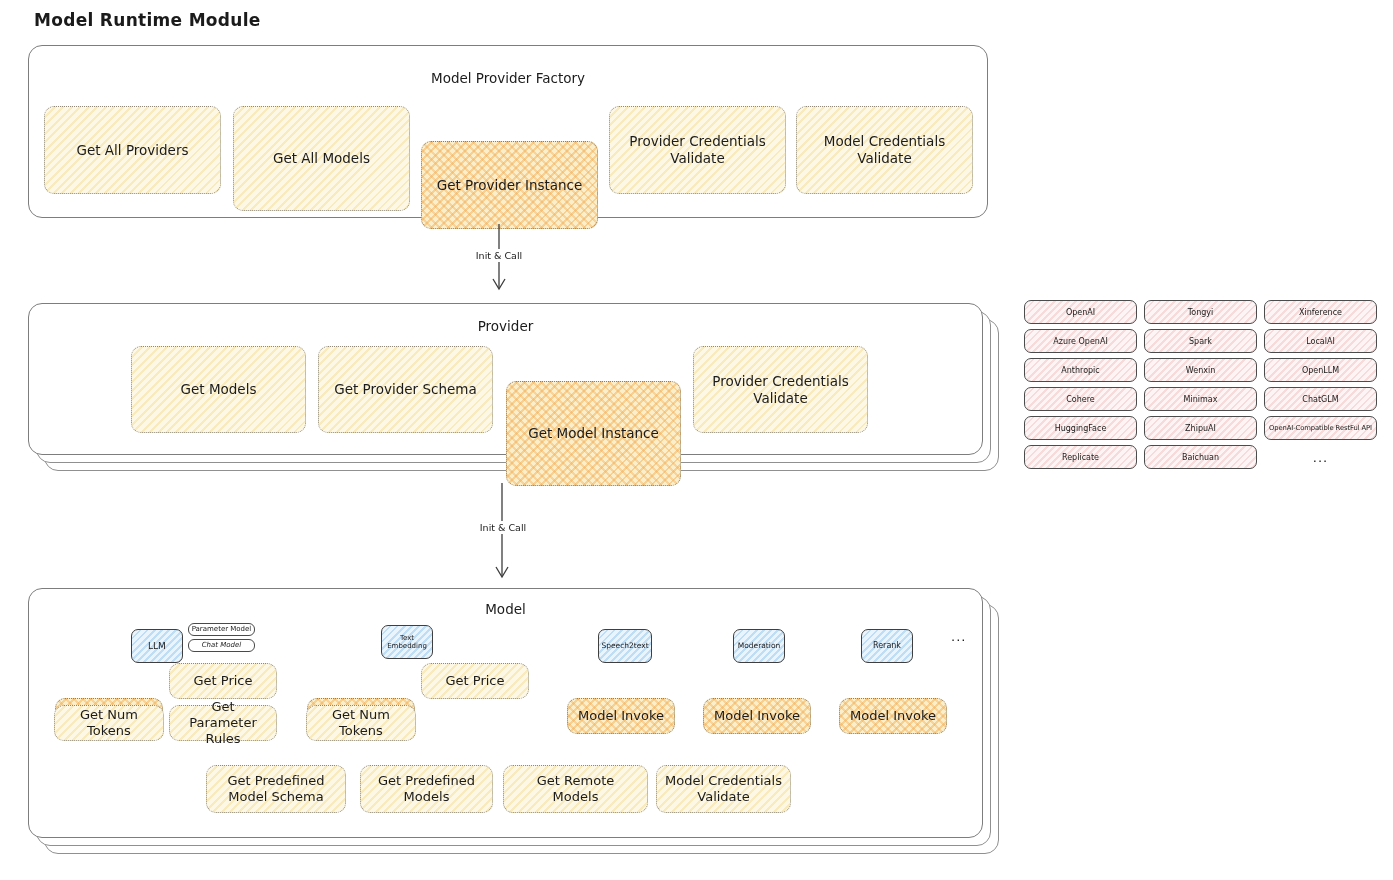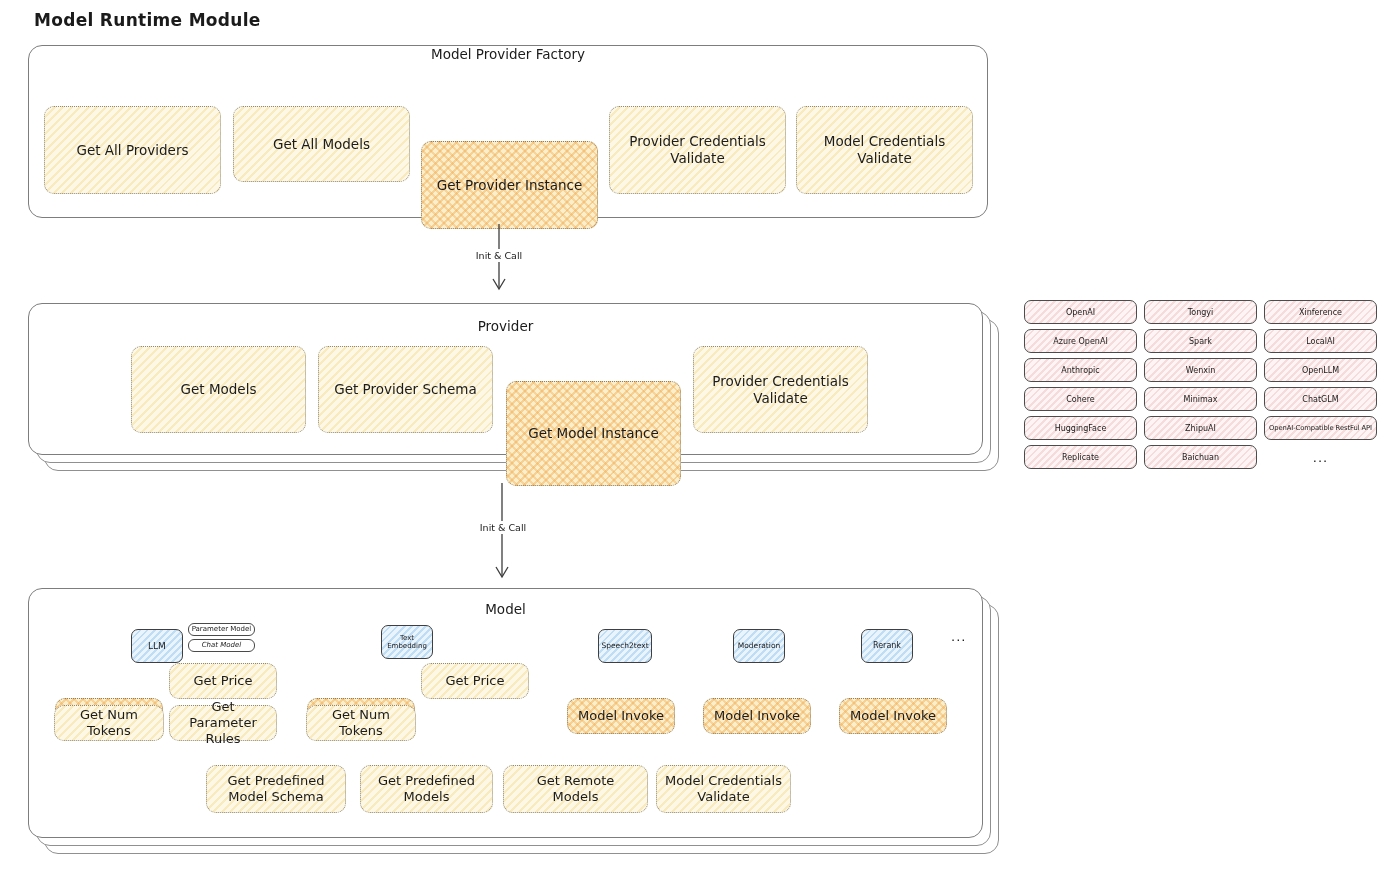--- a/index.html
+++ b/index.html
@@ -54,23 +54,23 @@
   .arrow-svg { overflow:visible; z-index:3; }
   .arrow-label { background:#fff; font-size:9.5px; padding:1px 4px; transform:translateX(-50%);
     z-index:4; white-space:nowrap; }
 </style>
 </head>
 <body>
 
 <div class="abs page-title">Model Runtime Module</div>
 
 <div class="abs panel" style="left:28px; top:45px; width:960px; height:173px;">
-  <div class="panel-title" style="top:0;">Model Provider Factory</div>
+  <div class="panel-title" style="top:24px;">Model Provider Factory</div>
   <div class="abs node box-cream" style="left:15px;  top:60px; width:177px; height:88px;">Get All Providers</div>
-  <div class="abs node box-cream" style="left:204px; top:60px; width:177px; height:76px;">Get All Models</div>
+  <div class="abs node box-cream" style="left:204px; top:60px; width:177px; height:105px;">Get All Models</div>
   <div class="abs node box-orange" style="left:392px; top:60px; width:177px; height:88px;">Get Provider Instance</div>
   <div class="abs node box-cream" style="left:580px; top:60px; width:177px; height:88px;">Provider Credentials Validate</div>
   <div class="abs node box-cream" style="left:767px; top:60px; width:177px; height:88px;">Model Credentials Validate</div>
 </div>
 
 <svg class="abs arrow-svg" style="left:489px; top:224px;" width="20" height="70">
   <line x1="10" y1="0" x2="10" y2="64" stroke="#3d3d3d" stroke-width="1.3"></line>
   <path d="M4 55 L10 65 L16 55" fill="none" stroke="#3d3d3d" stroke-width="1.3"></path>
 </svg>
 <span class="abs arrow-label" style="left:499px; top:249px;">Init &amp; Call</span>

